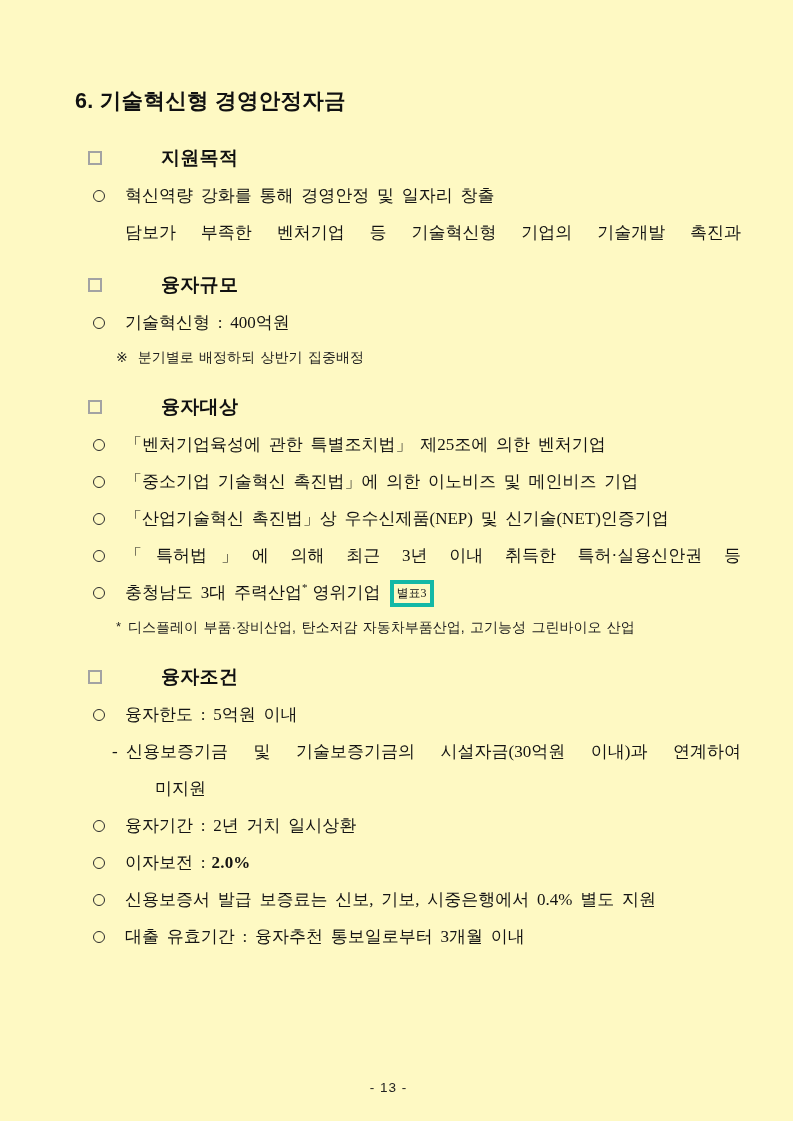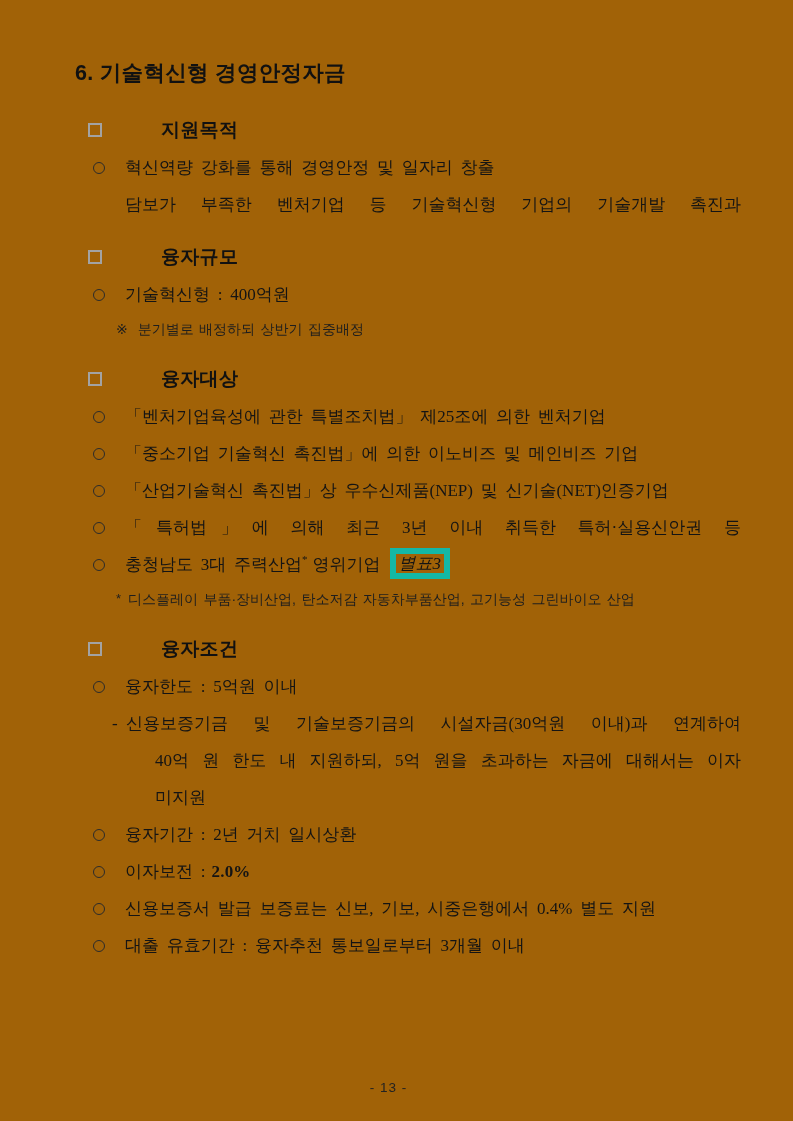--- a/index.html
+++ b/index.html
@@ -2,25 +2,25 @@
 <html><head>
 <meta charset="utf-8">
 <style>
   * { box-sizing: border-box; }
   html, body { margin: 0; padding: 0; background: #e8e8e8; }
   .page {
     position: relative;
     width: 793px;
     height: 1121px;
     margin: 0 auto;
-    background: #a16207;
+    background: #fef9c3;
     overflow: hidden;
     color: #141414;
     font-family: "Liberation Serif", "DejaVu Serif", serif;
-    padding-top: 60px;
+    padding-top: 88px;
   }
   .doc-title {
     margin-left: 75px;
     font-family: "Liberation Sans", "DejaVu Sans", sans-serif;
     font-weight: bold;
     font-size: 21.5px;
     line-height: 26px;
     letter-spacing: 0.3px;
     color: #111;
   }
@@ -78,28 +78,27 @@
   .sub1 .dash { flex: 0 0 14px; font-size: 17px; line-height: 37px; }
   .sub-cont { margin: 0 52px 0 155px; }
   .sup-star {
     font-size: 11px;
     vertical-align: super;
     line-height: 0;
     letter-spacing: 0;
   }
   .badge {
     display: inline-block;
-    border: 6px solid #14b8a6;
+    border: 4px solid #14b8a6;
     padding: 0 3px;
-    font-size: 17px;
+    font-size: 12px;
     line-height: 19px;
     margin-left: 9px;
     vertical-align: 1.5px;
     word-spacing: 0;
-    font-style: italic;
   }
   .post-gap { margin-left: 5px; }
   .bold { font-weight: bold; margin-left: 6px; letter-spacing: 0.2px; }
   .footer {
     position: absolute;
     left: 0; right: 16px;
     bottom: 26px;
     text-align: center;
     font-family: "Liberation Sans", "DejaVu Sans", sans-serif;
     font-size: 13.5px;
@@ -206,21 +205,20 @@
       <div class="line">융자한도 : 5억원 이내</div>
     </div>
   </div>
   <div class="sub1">
     <span class="dash">-</span>
     <div class="text">
       <div class="line just">신용보증기금 및 기술보증기금의 시설자금(30억원 이내)과 연계하여</div>
     </div>
   </div>
   <div class="sub-cont">
-    <div class="line just">40억 원 한도 내 지원하되, 5억 원을 초과하는 자금에 대해서는 이자</div>
     <div class="line">미지원</div>
   </div>
   <div class="item">
     <span class="bullet">
         <span class="circle"></span>
       </span>
     <div class="text">
       <div class="line">융자기간 : 2년 거치 일시상환</div>
     </div>
   </div>

